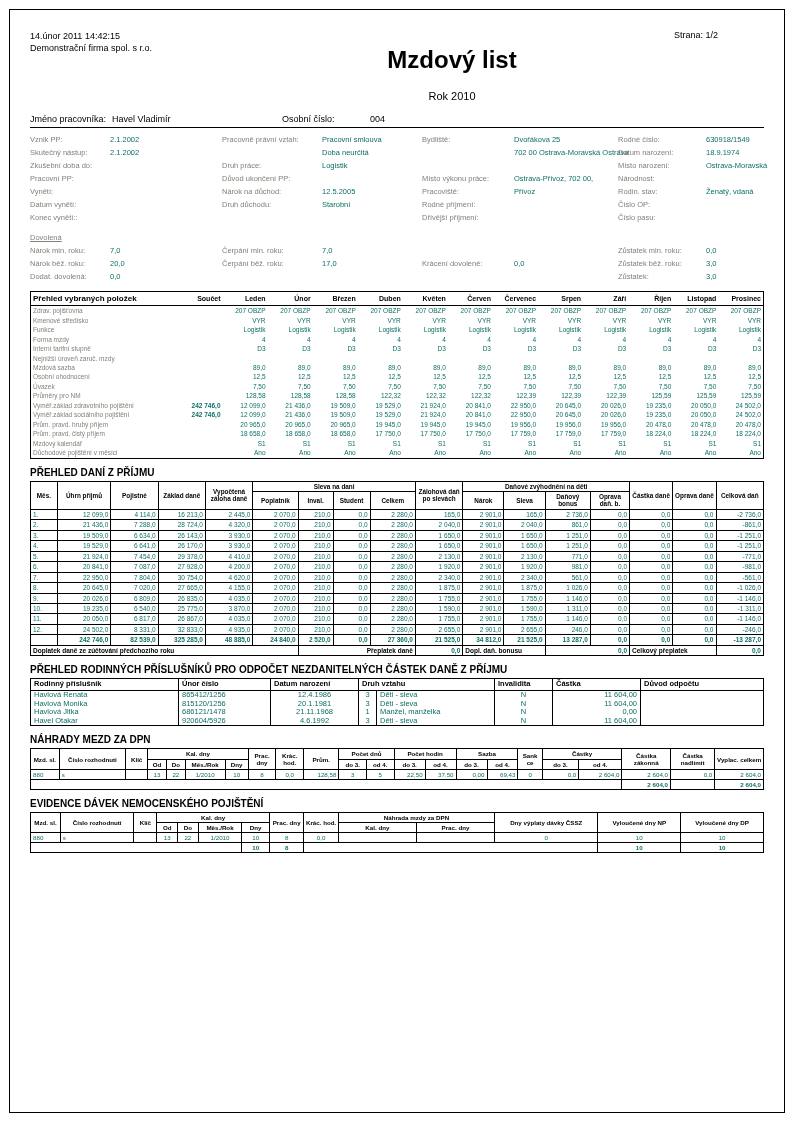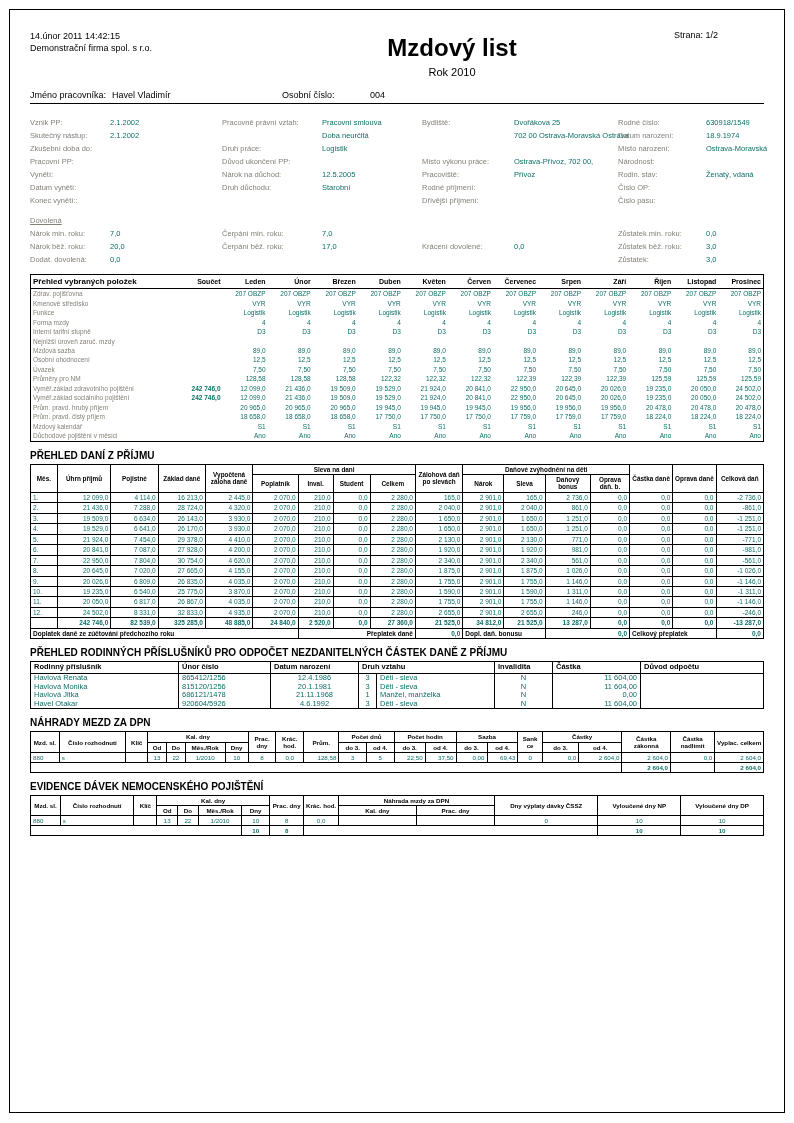--- a/index.html
+++ b/index.html
@@ -3,34 +3,34 @@
 <meta charset="utf-8">
 <style>
   html,body{margin:0;padding:0}
   body{width:794px;height:1123px;background:#fff;position:relative;overflow:hidden;
        font-family:"Liberation Sans",sans-serif;color:#000}
   #frame{position:absolute;left:9px;top:9px;width:776px;height:1104px;border:1px solid #000;
          box-sizing:border-box;padding:20px 20px 0;overflow:hidden}
   .hdr{display:flex;align-items:flex-start}
   .hdr-left{width:200px;font-size:9px;line-height:12px}
   .hdr-center{flex:1;text-align:center}
-  .hdr-center h1{margin:4px;font-size:24px;font-weight:bold}
+  .hdr-center h1{margin:16px;font-size:24px;font-weight:bold}
   .year{font-size:11px;margin-top:3px}
   .hdr-right{width:90px;text-align:left;font-size:9px}
 
   .emp-line{display:flex;font-size:9px;font-weight:normal;border-bottom:1px solid #000;
             padding:2px 0 3px;margin-top:10px}
   .emp-line .l1{width:82px}.emp-line .v1{width:170px}
   .emp-line .l2{width:88px}.emp-line .v2{flex:1}
 
   .det-row{display:grid;grid-template-columns:80px 112px 100px 100px 92px 104px 88px minmax(0,1fr);
            font-size:7.5px;line-height:13px}
   .dl{color:#85807a;white-space:nowrap;overflow:visible}
   .dv{color:#0d6f66;white-space:nowrap;overflow:visible}
-  #details-rows{margin-top:12px}
+  #details-rows{margin-top:5px}
   .dov-title{font-size:7.5px;color:#85807a;text-decoration:underline;margin-top:7px;line-height:13px}
 
   table{border-collapse:collapse;table-layout:fixed;width:100%}
   th,td{line-height:1.15;vertical-align:middle}
 
   #monthly{margin-top:8px;border:1.5px solid #000;font-size:6.5px}
   #monthly th{border-bottom:1px solid #000;padding:2px 2px;text-align:right;font-size:7px;white-space:nowrap;overflow:hidden}
   #monthly th.t{text-align:left;font-size:8px}
   #monthly td{padding:1px 2px;text-align:right;color:#0d6f66;white-space:nowrap;overflow:hidden}
   #monthly td.lab{text-align:left;color:#85807a}

